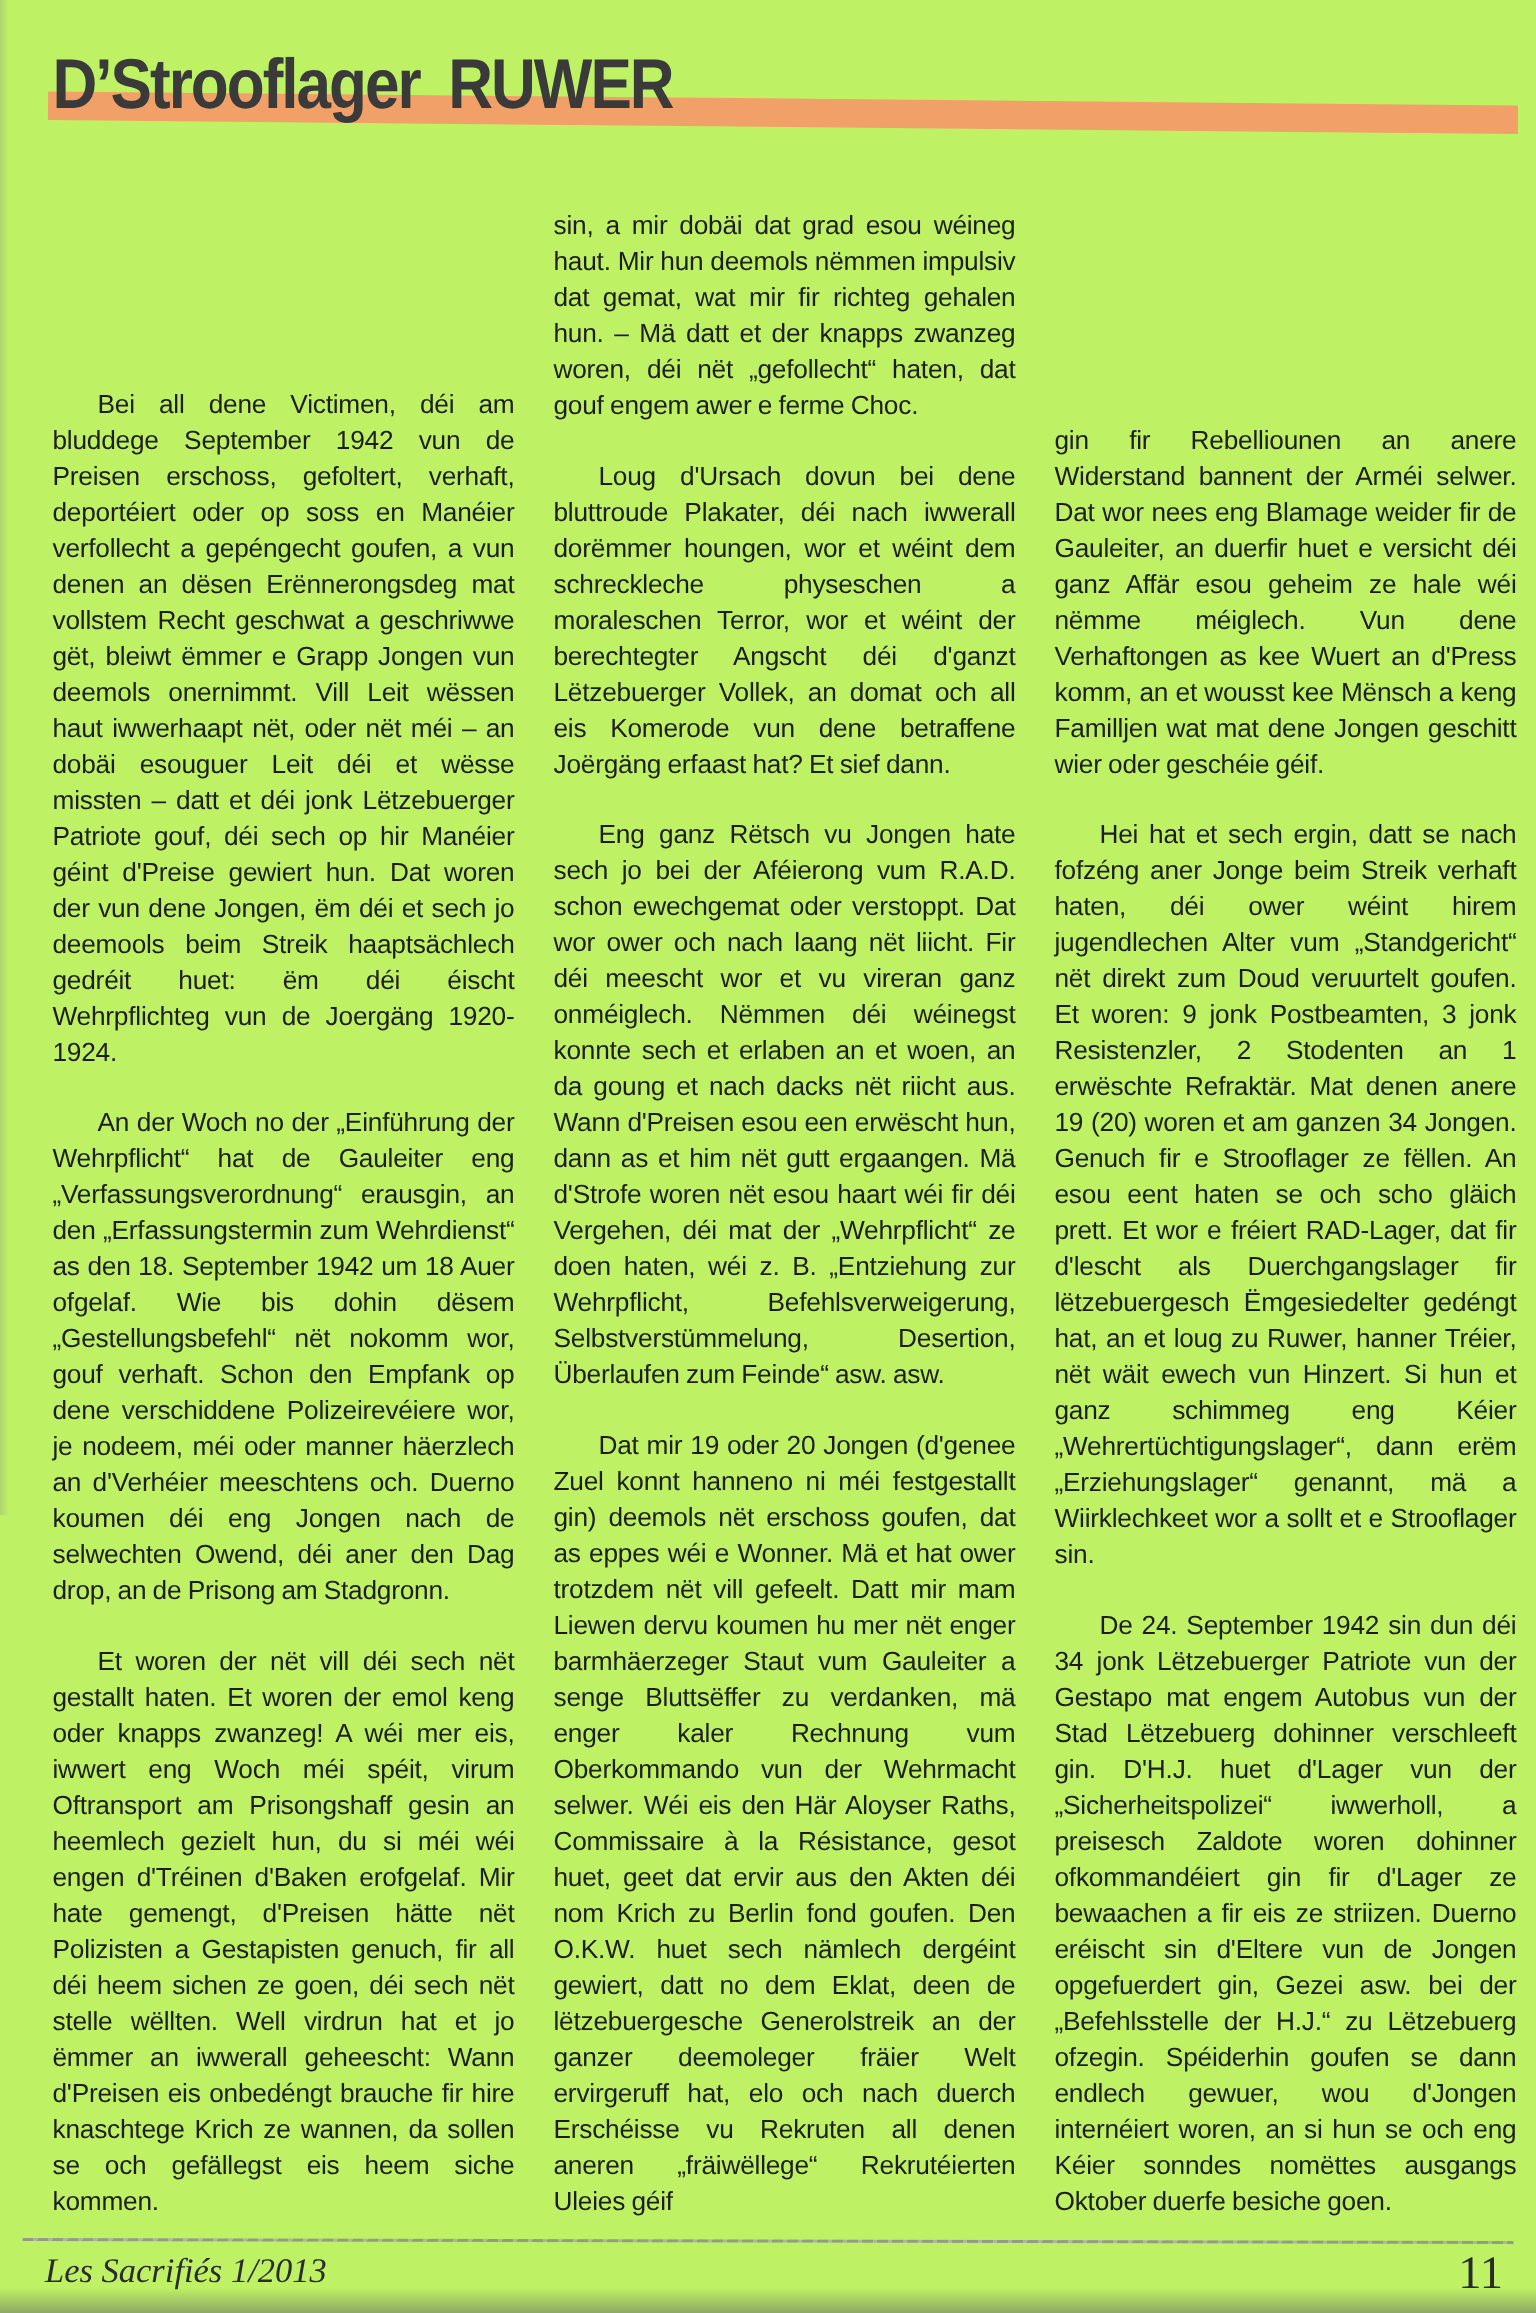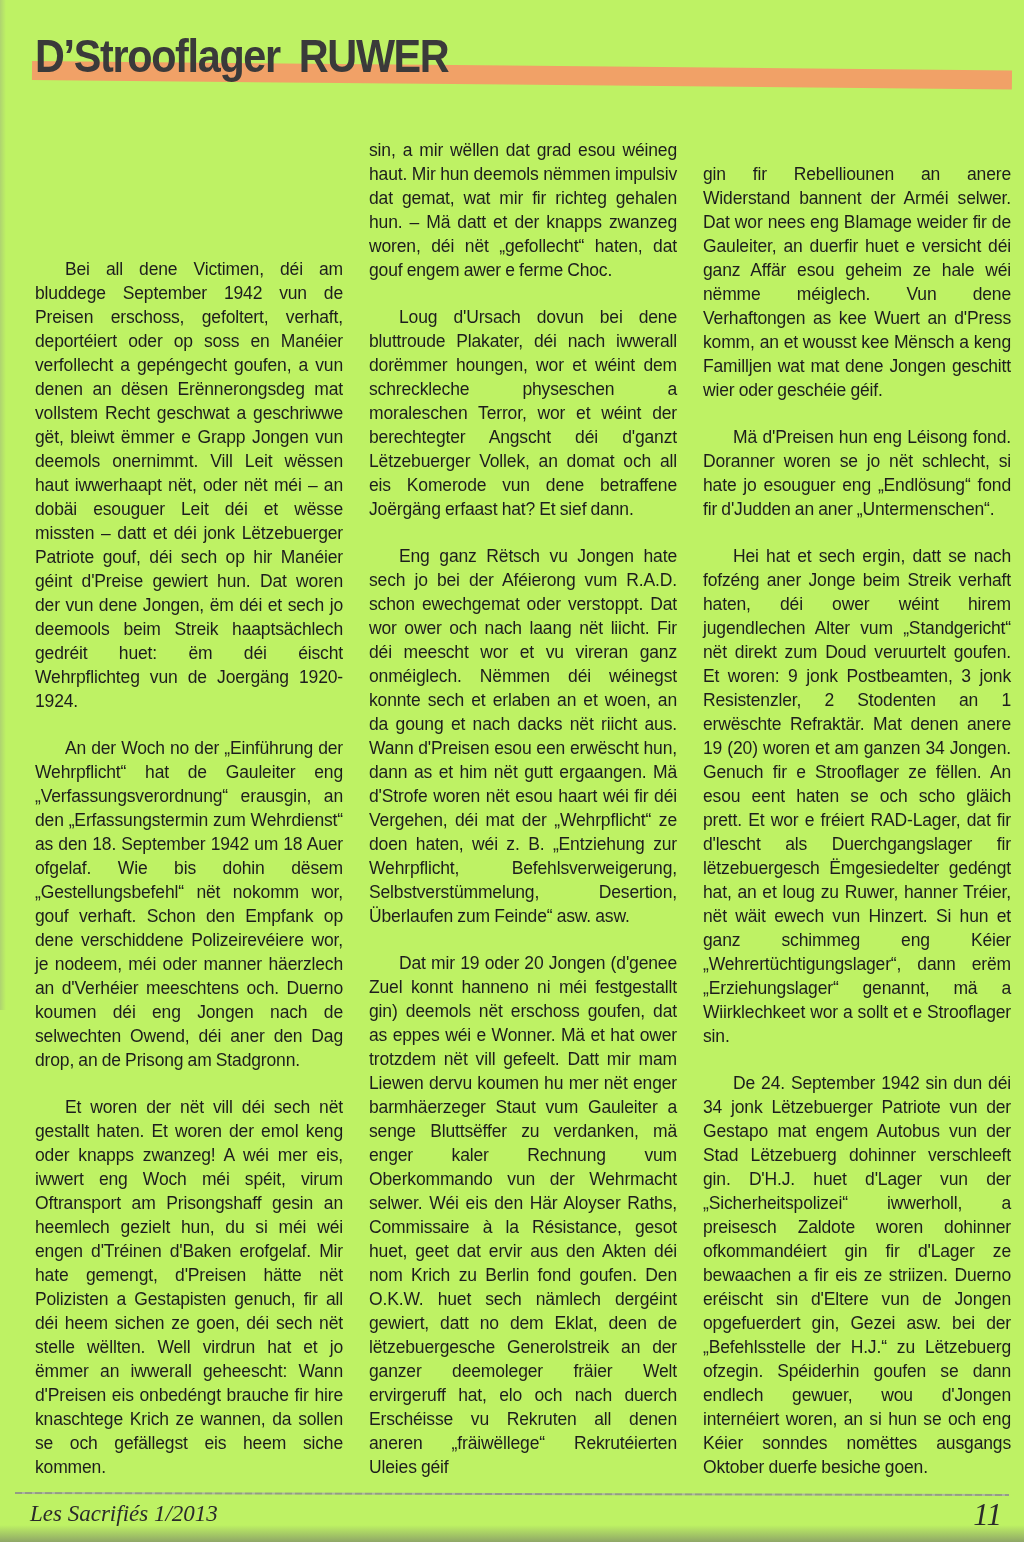--- a/index.html
+++ b/index.html
@@ -74,21 +74,20 @@
     font-family: "Liberation Serif", serif;
     font-style: italic;
     font-size: 23px;
     color: #2b2b2b;
   }
   .pagenum {
     position: absolute; right: 22px; top: 1497px;
     font-family: "Liberation Serif", serif;
     font-size: 31px;
     color: #2b2b2b;
-    font-style: italic;
   }
 </style>
 </head>
 <body>
 
 <div class="page">
 
   <div class="left-edge"></div>
 
   <header>
@@ -96,28 +95,27 @@
     <h1 class="title">D’Strooflager RUWER</h1>
   </header>
 
   <main class="columns">
     <div class="col">
       <p class="indent">Bei all dene Victimen, déi am bluddege September 1942 vun de Preisen erschoss, gefoltert, verhaft, deportéiert oder op soss en Manéier verfollecht a gepéngecht goufen, a vun denen an dësen Erënnerongsdeg mat vollstem Recht geschwat a geschriwwe gët, bleiwt ëmmer e Grapp Jongen vun deemols onernimmt. Vill Leit wëssen haut iwwerhaapt nët, oder nët méi – an dobäi esouguer Leit déi et wësse missten – datt et déi jonk Lëtzebuerger Patriote gouf, déi sech op hir Manéier géint d'Preise gewiert hun. Dat woren der vun dene Jongen, ëm déi et sech jo deemools beim Streik haaptsächlech gedréit huet: ëm déi éischt Wehrpflichteg vun de Joergäng 1920-1924.</p>
       <p class="indent gap">An der Woch no der „Einführung der Wehrpflicht“ hat de Gauleiter eng „Verfassungsverordnung“ erausgin, an den „Erfassungstermin zum Wehrdienst“ as den 18. September 1942 um 18 Auer ofgelaf. Wie bis dohin dësem „Gestellungsbefehl“ nët nokomm wor, gouf verhaft. Schon den Empfank op dene verschiddene Polizeirevéiere wor, je nodeem, méi oder manner häerzlech an d'Verhéier meeschtens och. Duerno koumen déi eng Jongen nach de selwechten Owend, déi aner den Dag drop, an de Prisong am Stadgronn.</p>
       <p class="indent gap">Et woren der nët vill déi sech nët gestallt haten. Et woren der emol keng oder knapps zwanzeg! A wéi mer eis, iwwert eng Woch méi spéit, virum Oftransport am Prisongshaff gesin an heemlech gezielt hun, du si méi wéi engen d'Tréinen d'Baken erofgelaf. Mir hate gemengt, d'Preisen hätte nët Polizisten a Gestapisten genuch, fir all déi heem sichen ze goen, déi sech nët stelle wëllten. Well virdrun hat et jo ëmmer an iwwerall geheescht: Wann d'Preisen eis onbedéngt brauche fir hire knaschtege Krich ze wannen, da sollen se och gefällegst eis heem siche kommen.</p>
     </div>
     <div class="col">
-      <p>sin, a mir wëllen dat grad esou wéineg haut. Mir hun deemols nëmmen impulsiv dat gemat, wat mir fir richteg gehalen hun. – Mä datt et der knapps zwanzeg woren, déi nët „gefollecht“ haten, dat gouf engem awer e ferme Choc.</p>
+      <p>sin, a mir dobäi dat grad esou wéineg haut. Mir hun deemols nëmmen impulsiv dat gemat, wat mir fir richteg gehalen hun. – Mä datt et der knapps zwanzeg woren, déi nët „gefollecht“ haten, dat gouf engem awer e ferme Choc.</p>
       <p class="indent gap">Loug d'Ursach dovun bei dene bluttroude Plakater, déi nach iwwerall dorëmmer houngen, wor et wéint dem schreckleche physeschen a moraleschen Terror, wor et wéint der berechtegter Angscht déi d'ganzt Lëtzebuerger Vollek, an domat och all eis Komerode vun dene betraffene Joërgäng erfaast hat? Et sief dann.</p>
       <p class="indent gap">Eng ganz Rëtsch vu Jongen hate sech jo bei der Aféierong vum R.A.D. schon ewechgemat oder verstoppt. Dat wor ower och nach laang nët liicht. Fir déi meescht wor et vu vireran ganz onméiglech. Nëmmen déi wéinegst konnte sech et erlaben an et woen, an da goung et nach dacks nët riicht aus. Wann d'Preisen esou een erwëscht hun, dann as et him nët gutt ergaangen. Mä d'Strofe woren nët esou haart wéi fir déi Vergehen, déi mat der „Wehrpflicht“ ze doen haten, wéi z. B. „Entziehung zur Wehrpflicht, Befehlsverweigerung, Selbstverstümmelung, Desertion, Überlaufen zum Feinde“ asw. asw.</p>
       <p class="indent gap">Dat mir 19 oder 20 Jongen (d'genee Zuel konnt hanneno ni méi festgestallt gin) deemols nët erschoss goufen, dat as eppes wéi e Wonner. Mä et hat ower trotzdem nët vill gefeelt. Datt mir mam Liewen dervu koumen hu mer nët enger barmhäerzeger Staut vum Gauleiter a senge Bluttsëffer zu verdanken, mä enger kaler Rechnung vum Oberkommando vun der Wehrmacht selwer. Wéi eis den Här Aloyser Raths, Commissaire à la Résistance, gesot huet, geet dat ervir aus den Akten déi nom Krich zu Berlin fond goufen. Den O.K.W. huet sech nämlech dergéint gewiert, datt no dem Eklat, deen de lëtzebuergesche Generolstreik an der ganzer deemoleger fräier Welt ervirgeruff hat, elo och nach duerch Erschéisse vu Rekruten all denen aneren „fräiwëllege“ Rekrutéierten Uleies géif</p>
     </div>
     <div class="col">
       <p>gin fir Rebelliounen an anere Widerstand bannent der Arméi selwer. Dat wor nees eng Blamage weider fir de Gauleiter, an duerfir huet e versicht déi ganz Affär esou geheim ze hale wéi nëmme méiglech. Vun dene Verhaftongen as kee Wuert an d'Press komm, an et wousst kee Mënsch a keng Familljen wat mat dene Jongen geschitt wier oder geschéie géif.</p>
-      <p class="indent gap">Mä d'Preisen hun eng Léisong fond. Doranner woren se jo nët schlecht, si hate jo esouguer eng „Endlösung“ fond fir d'Judden an aner „Untermenschen“.</p>
       <p class="indent gap">Hei hat et sech ergin, datt se nach fofzéng aner Jonge beim Streik verhaft haten, déi ower wéint hirem jugendlechen Alter vum „Standgericht“ nët direkt zum Doud veruurtelt goufen. Et woren: 9 jonk Postbeamten, 3 jonk Resistenzler, 2 Stodenten an 1 erwëschte Refraktär. Mat denen anere 19 (20) woren et am ganzen 34 Jongen. Genuch fir e Strooflager ze fëllen. An esou eent haten se och scho gläich prett. Et wor e fréiert RAD-Lager, dat fir d'lescht als Duerchgangslager fir lëtzebuergesch Ëmgesiedelter gedéngt hat, an et loug zu Ruwer, hanner Tréier, nët wäit ewech vun Hinzert. Si hun et ganz schimmeg eng Kéier „Wehrertüchtigungslager“, dann erëm „Erziehungslager“ genannt, mä a Wiirklechkeet wor a sollt et e Strooflager sin.</p>
       <p class="indent gap">De 24. September 1942 sin dun déi 34 jonk Lëtzebuerger Patriote vun der Gestapo mat engem Autobus vun der Stad Lëtzebuerg dohinner verschleeft gin. D'H.J. huet d'Lager vun der „Sicherheitspolizei“ iwwerholl, a preisesch Zaldote woren dohinner ofkommandéiert gin fir d'Lager ze bewaachen a fir eis ze striizen. Duerno eréischt sin d'Eltere vun de Jongen opgefuerdert gin, Gezei asw. bei der „Befehlsstelle der H.J.“ zu Lëtzebuerg ofzegin. Spéiderhin goufen se dann endlech gewuer, wou d'Jongen internéiert woren, an si hun se och eng Kéier sonndes nomëttes ausgangs Oktober duerfe besiche goen.</p>
     </div>
   </main>
 
   <footer>
     <div class="footer-rule"></div>
     <span class="journal">Les Sacrifiés 1/2013</span>
     <span class="pagenum">11</span>
   </footer>

